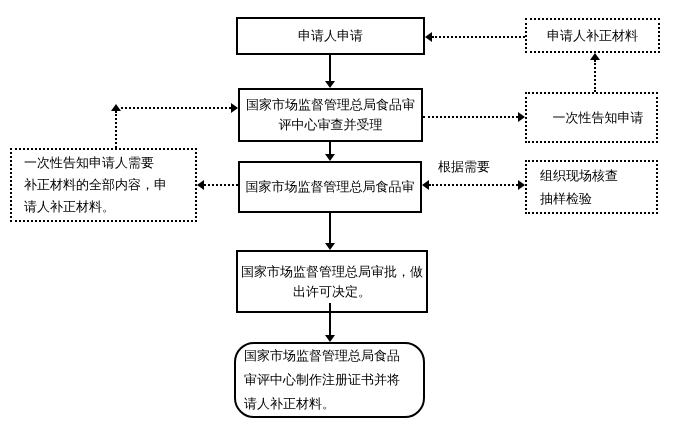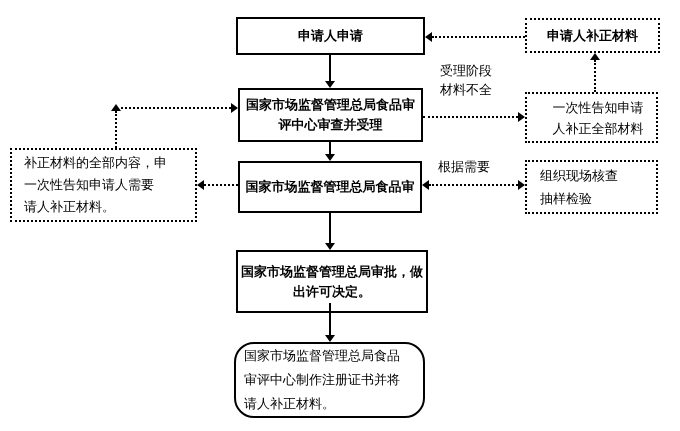--- a/index.html
+++ b/index.html
@@ -6,21 +6,21 @@
   #stage {
     position:relative; width:680px; height:431px; background:#ffffff;
     font-family:"Liberation Sans","DejaVu Sans",sans-serif;
     color:#000; overflow:hidden;
   }
   .box {
     position:absolute; background:#fff; border:2px solid #000;
     display:flex; flex-direction:column; justify-content:center;
     font-size:13px; line-height:20px; box-sizing:border-box;
   }
-  .box.center { align-items:center; text-align:center;font-weight:bold; }
+  .box.center { align-items:center; text-align:center; }
   .box.leftal { align-items:flex-start; text-align:left; }
   .box.dotted { border:2px dotted #000; }
   .ln { white-space:nowrap; }
   .conn { position:absolute; left:0; top:0; width:0; height:0; }
   .sline-v { position:absolute; width:2px; background:#000; }
   .dline-h { position:absolute; height:0; border-top:2px dotted #000; }
   .dline-v { position:absolute; width:0; border-left:2px dotted #000; }
   .tri { position:absolute; width:0; height:0; }
   .tri.down  { border-left:5px solid transparent; border-right:5px solid transparent; border-top:7px solid #000; }
   .tri.up    { border-left:5px solid transparent; border-right:5px solid transparent; border-bottom:7px solid #000; }
@@ -56,38 +56,33 @@
     <div class="ln">审评中心制作注册证书并将</div>
     <div class="ln">请人补正材料。</div>
   </div>
 
   <div class="box dotted center" style="left:525px; top:18px; width:135px; height:35px;">
     <div class="ln">申请人补正材料</div>
   </div>
 
   <div class="box dotted leftal" style="left:525px; top:92px; width:133px; height:51px; padding-left:13px; line-height:21px;align-items:center;">
     <div class="ln">一次性告知申请</div>
-    <div class="ln">人补正全部材料</div>
   </div>
 
   <div class="box dotted leftal" style="left:525px; top:160px; width:133px; height:54px; padding-left:13px; line-height:23px;">
     <div class="ln">组织现场核查</div>
     <div class="ln">抽样检验</div>
   </div>
 
   <div class="box dotted leftal" style="left:10px; top:148px; width:187px; height:74px; padding-left:12px; line-height:22px;">
+    <div class="ln">一次性告知申请人需要</div>
     <div class="ln">补正材料的全部内容，申</div>
-    <div class="ln">一次性告知申请人需要</div>
     <div class="ln">请人补正材料。</div>
   </div>
 
-  <div class="edge-label" style="left:440px; top:61px;">
-    <div>受理阶段</div>
-    <div>材料不全</div>
-  </div>
   <div class="edge-label" style="left:438px; top:157px;">
     <div>根据需要</div>
   </div>
 
   <div class="conn">
     <div class="sline-v" style="left:329px; top:55px; height:26px;"></div>
     <div class="tri down" style="left:325px; top:81px;"></div>
   </div>
   <div class="conn">
     <div class="sline-v" style="left:329px; top:142px; height:12px;"></div>

